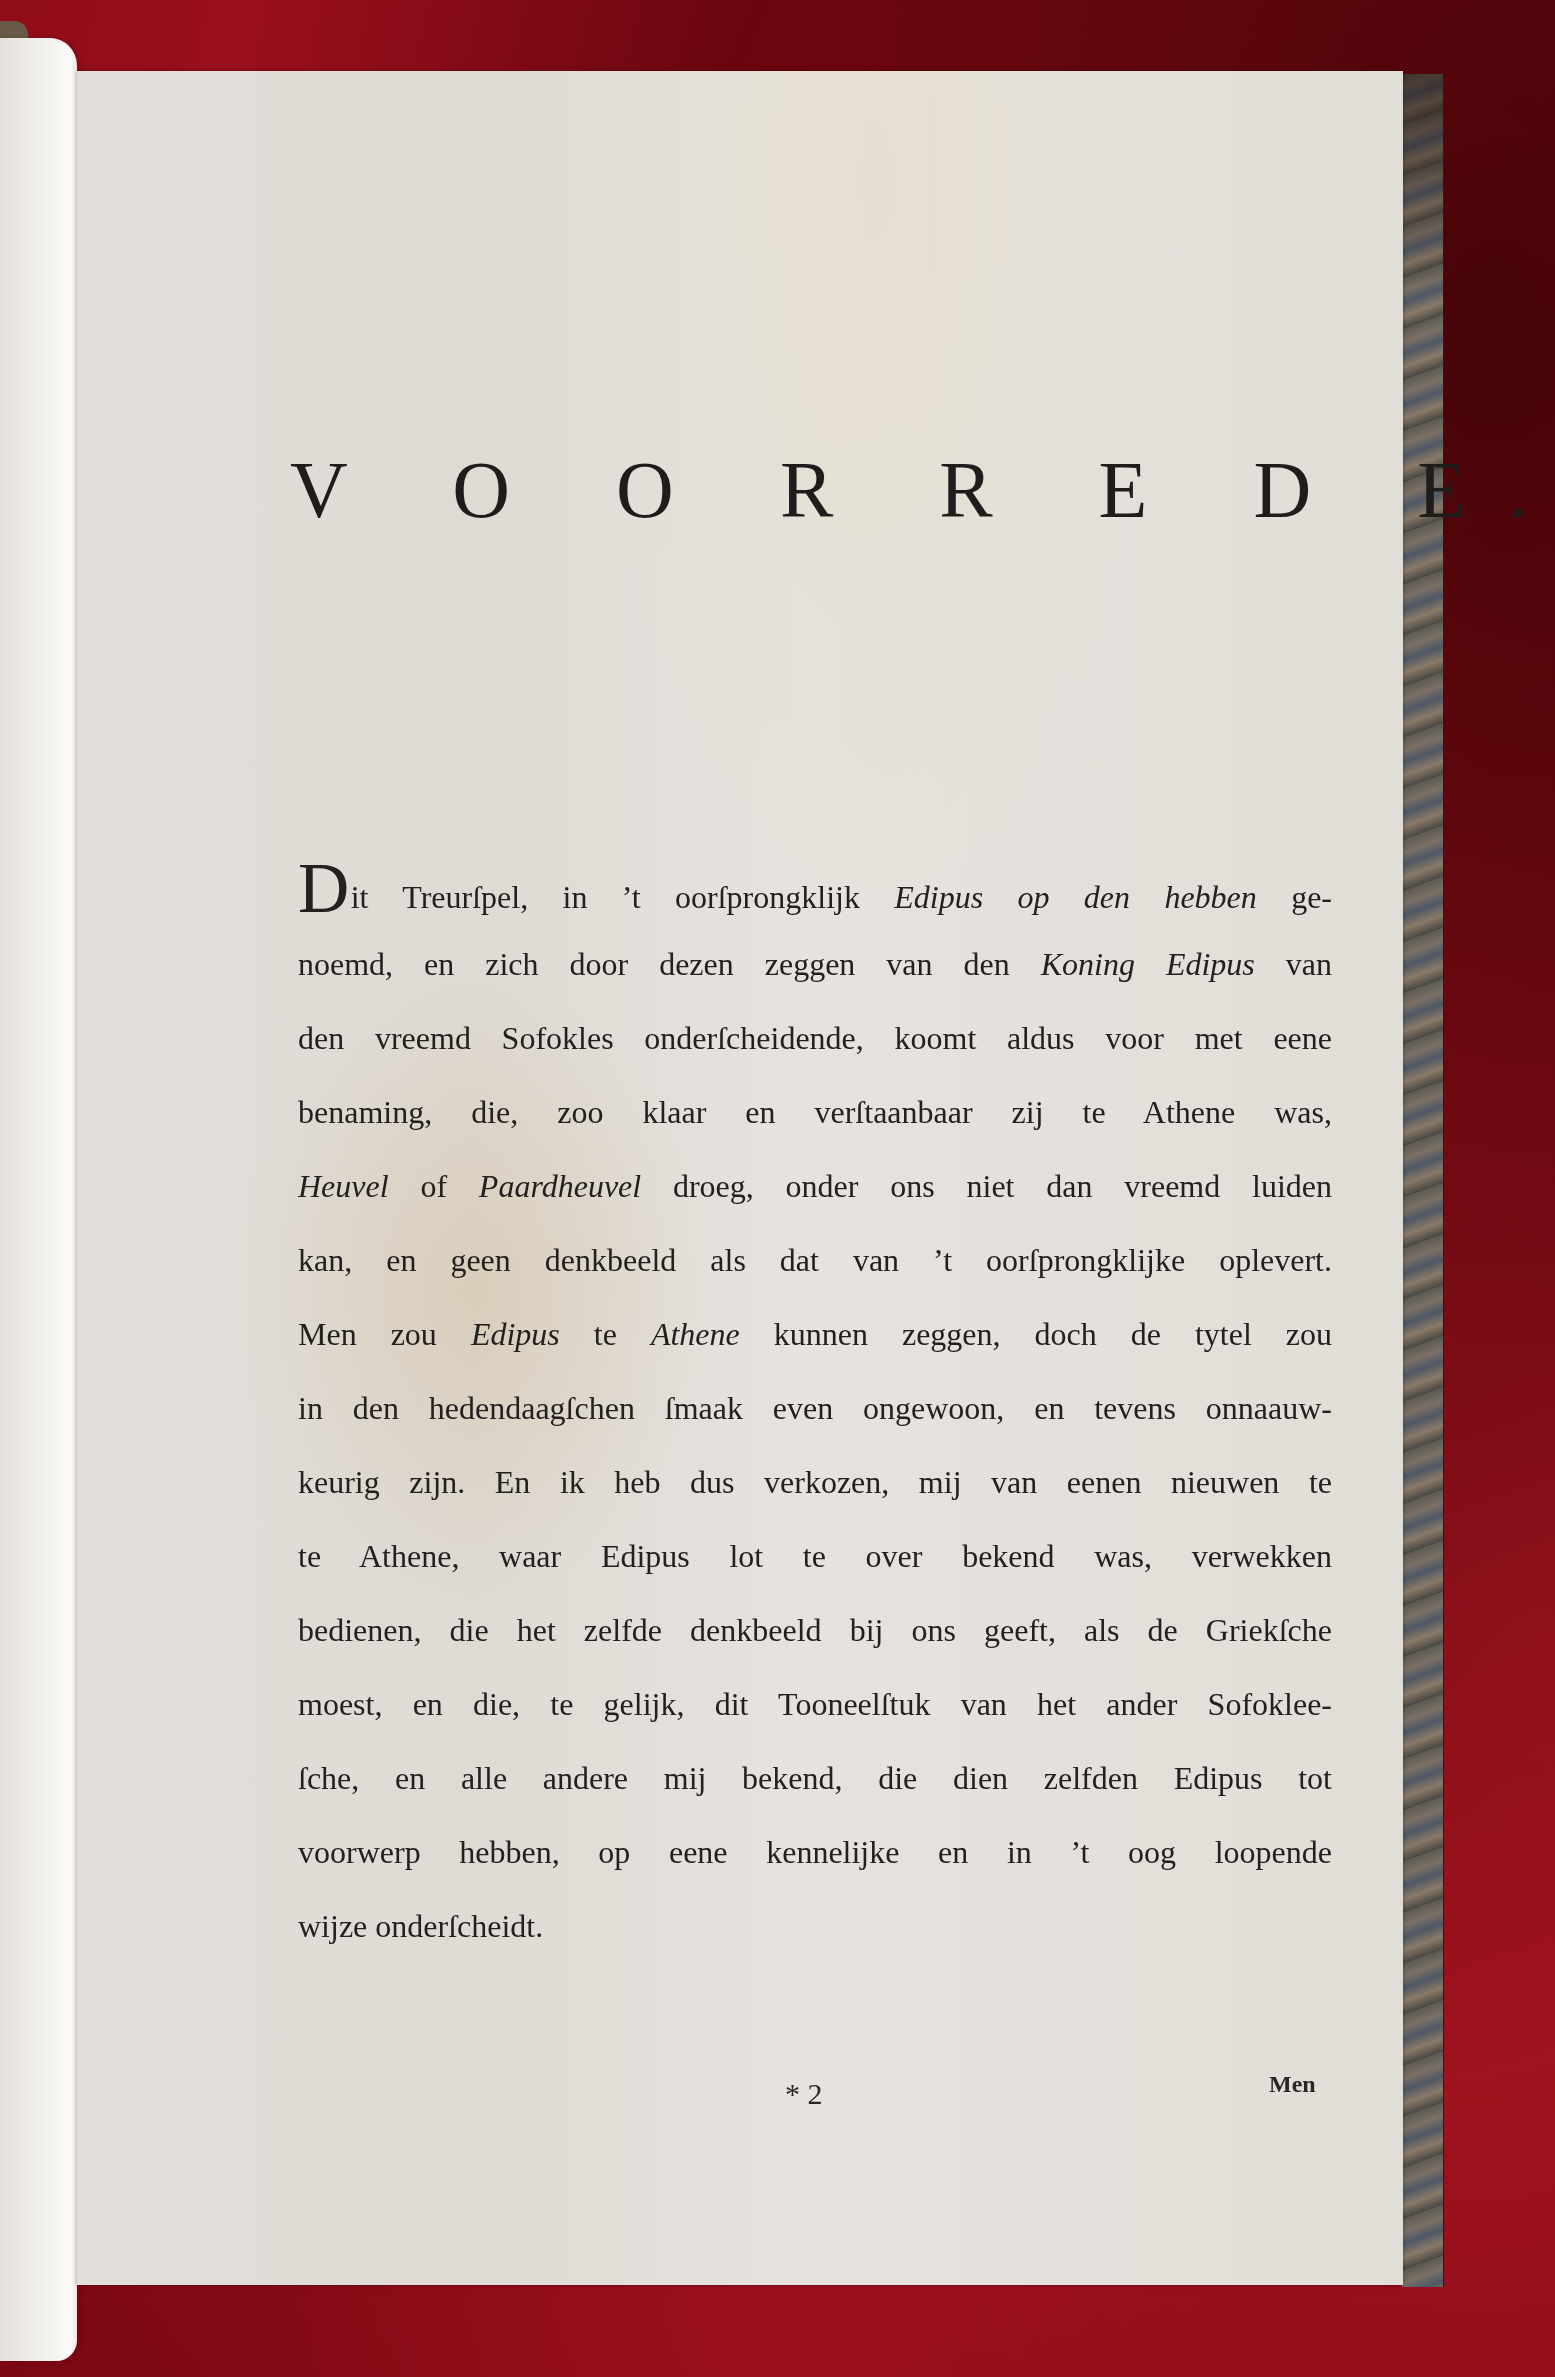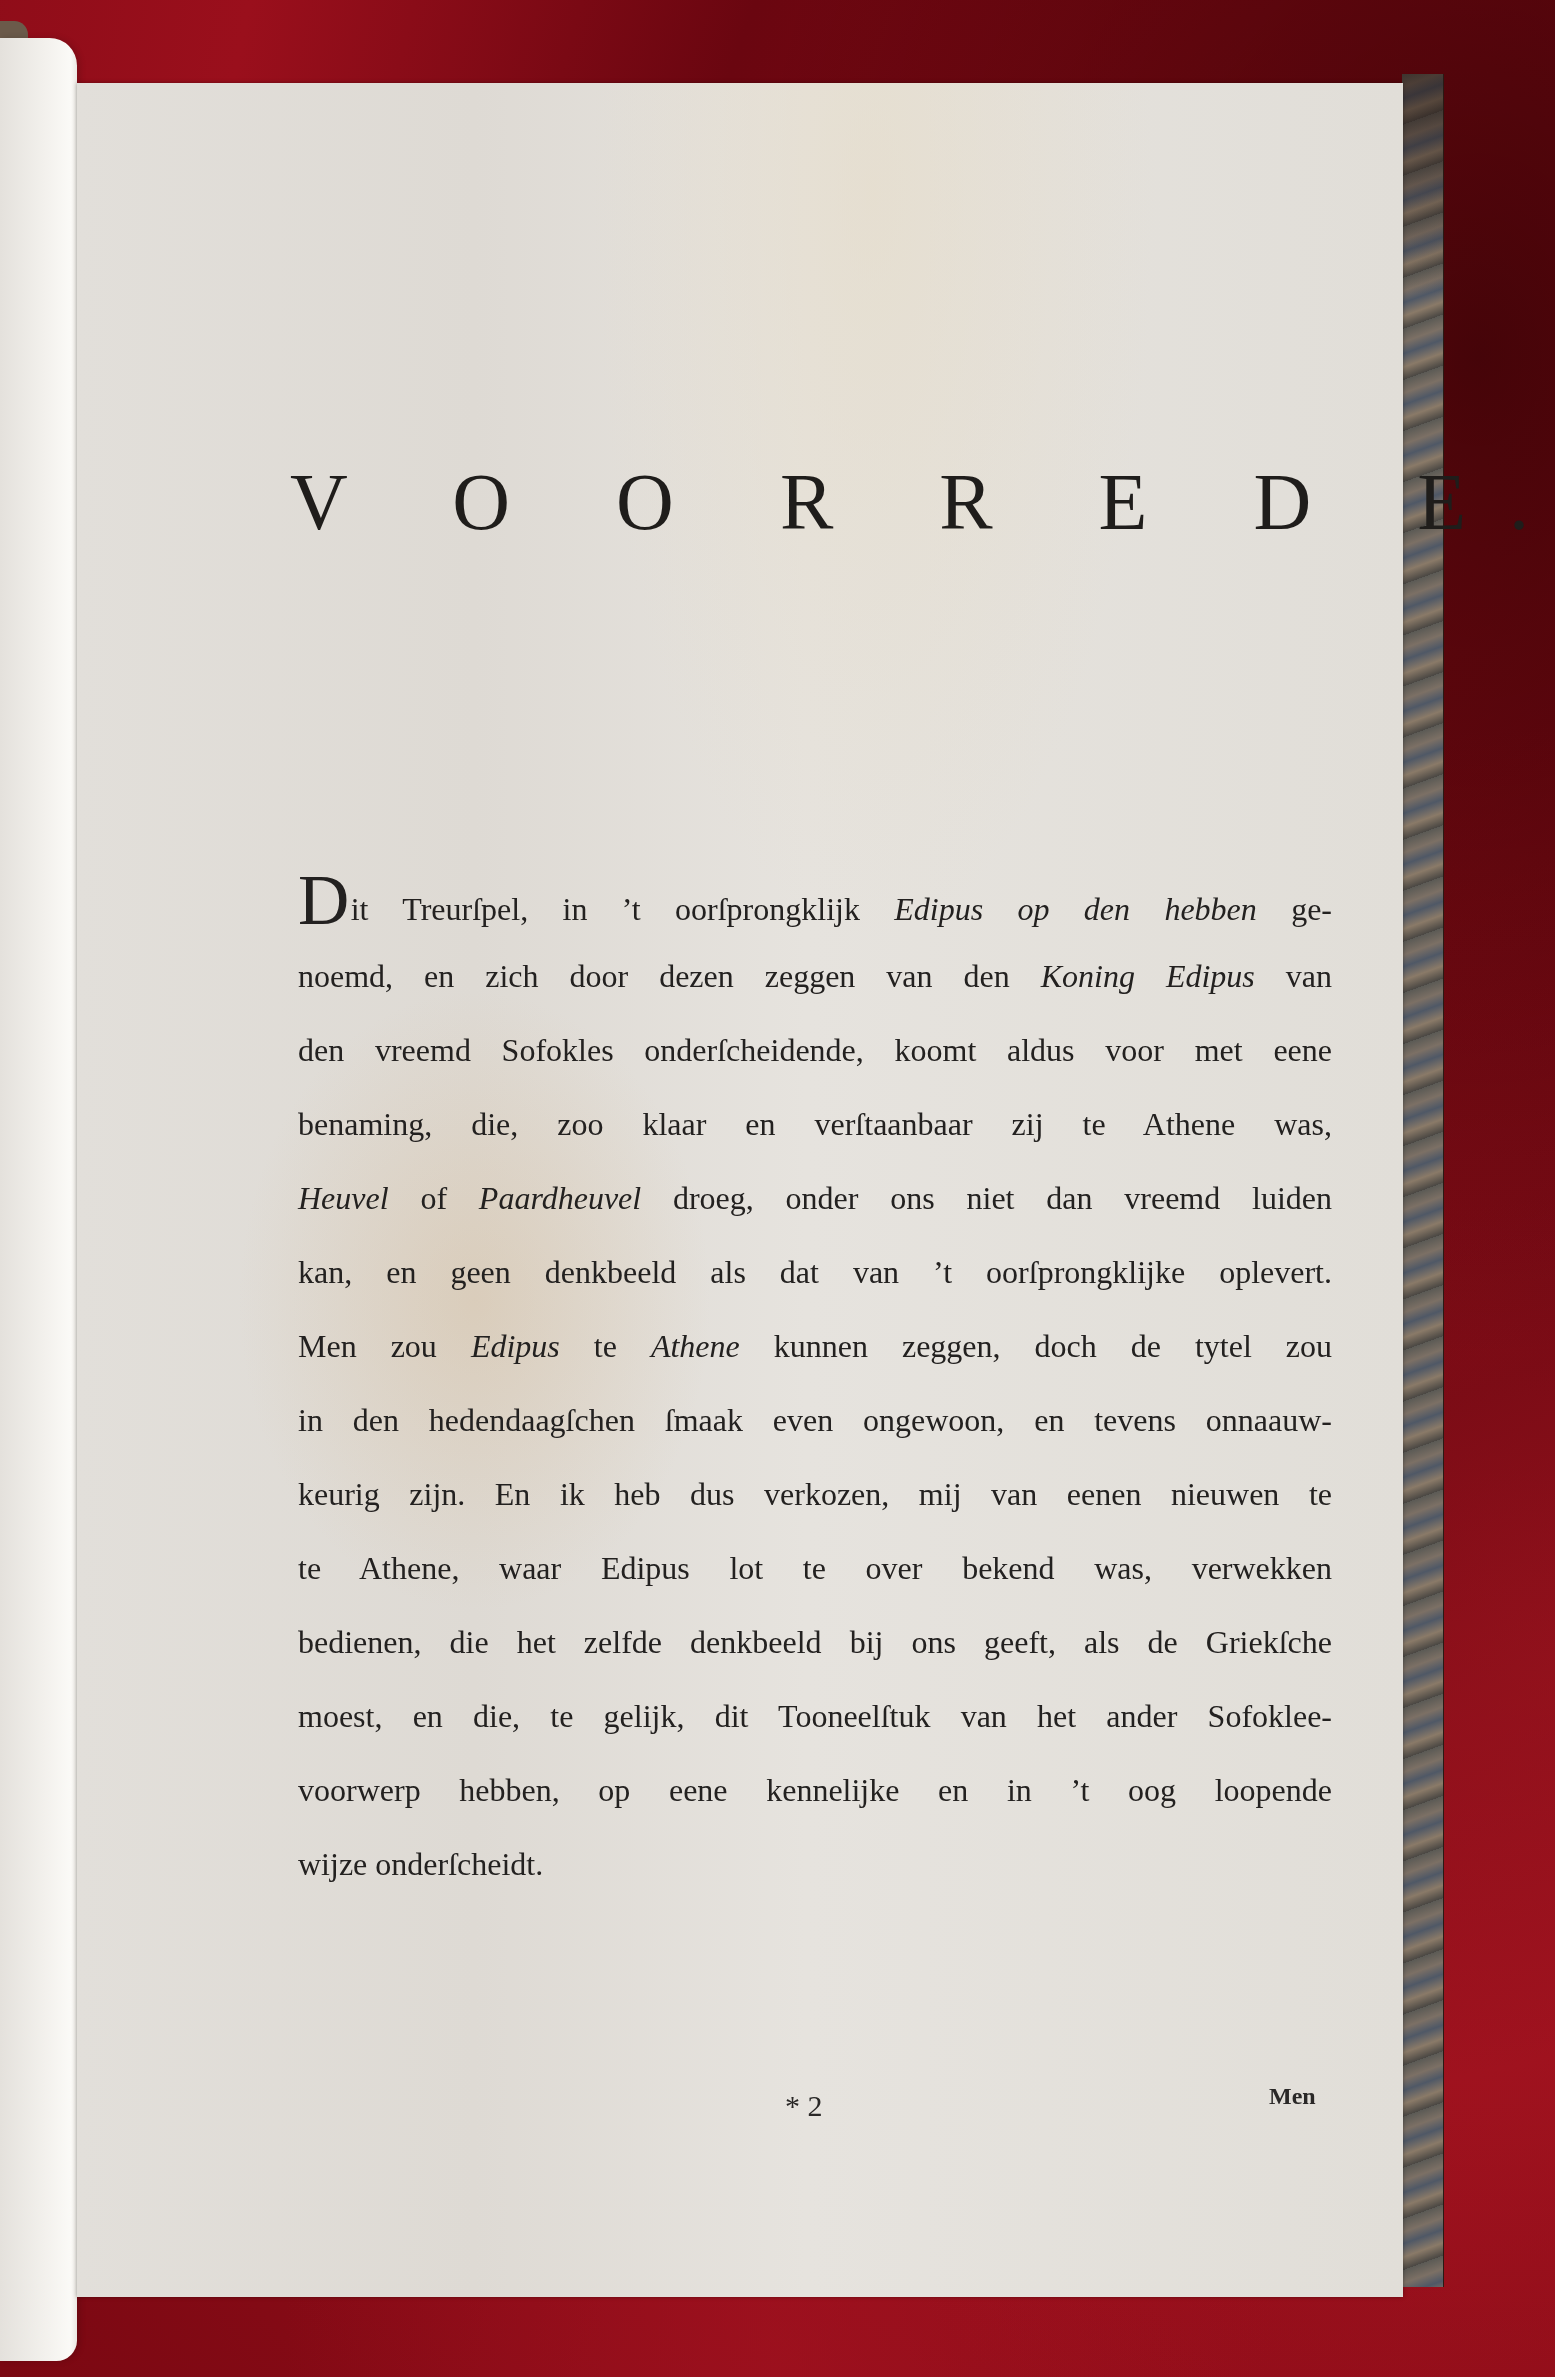--- a/index.html
+++ b/index.html
@@ -57,21 +57,20 @@
       position: absolute;
       left: 77px;
       top: 71px;
       width: 1326px;
       height: 2214px;
       background:
         radial-gradient(ellipse at 30% 55%, rgba(210,180,140,0.35) 0%, rgba(210,180,140,0) 18%),
         radial-gradient(ellipse at 60% 5%, rgba(230,220,200,0.6) 0%, rgba(0,0,0,0) 25%),
         linear-gradient(90deg, #e2dfda 0%, #dedad4 30%, #e6e3de 55%, #e1ded8 100%);
       box-shadow: 0 0 4.1px rgba(0,0,0,0.35);
-      margin-top: 12px;
     }
     .page-title {
       position: absolute;
       left: 213px;
       top: 374px;
       width: 1003px;
       text-align: left;
       font-size: 80px;
       letter-spacing: 43px;
       color: #1f1d1b;
@@ -139,20 +138,21 @@
       <span class="line"><span>den vreemd Sofokles onderſcheidende, koomt aldus voor met eene</span></span>
       <span class="line"><span>benaming, die, zoo klaar en verſtaanbaar zij te Athene was,</span></span>
       <span class="line"><span class="it">Heuvel</span><span> of </span><span class="it">Paardheuvel</span><span> droeg, onder ons niet dan vreemd luiden</span></span>
       <span class="line"><span>kan, en geen denkbeeld als dat van ’t oorſprongklijke oplevert.</span></span>
       <span class="line"><span>Men zou </span><span class="it">Edipus</span><span> te </span><span class="it">Athene</span><span> kunnen zeggen, doch de tytel zou</span></span>
       <span class="line"><span>in den hedendaagſchen ſmaak even ongewoon, en tevens onnaauw-</span></span>
       <span class="line"><span>keurig zijn. En ik heb dus verkozen, mij van eenen nieuwen te</span></span>
       <span class="line"><span>te Athene, waar Edipus lot te over bekend was, verwekken</span></span>
       <span class="line"><span>bedienen, die het zelfde denkbeeld bij ons geeft, als de Griekſche</span></span>
       <span class="line"><span>moest, en die, te gelijk, dit Tooneelſtuk van het ander Sofoklee-</span></span>
+      <span class="line"><span>ſche, en alle andere mij bekend, die dien zelfden Edipus tot</span></span>
       <span class="line"><span>voorwerp hebben, op eene kennelijke en in ’t oog loopende</span></span>
       <span class="line last"><span>wijze onderſcheidt.</span></span>
     </div>
 
   <div class="signature">* 2</div>
   <div class="catchword">Men</div>
 </div>
 
 
 </body></html>

